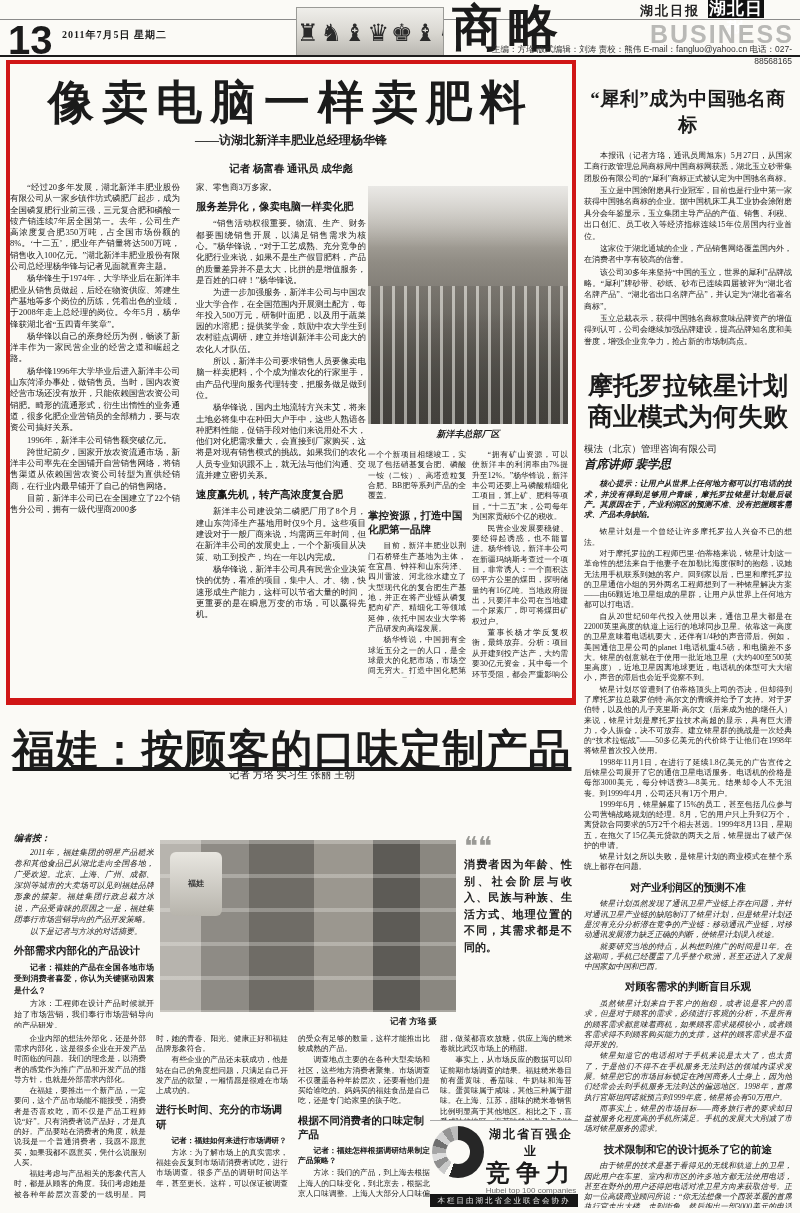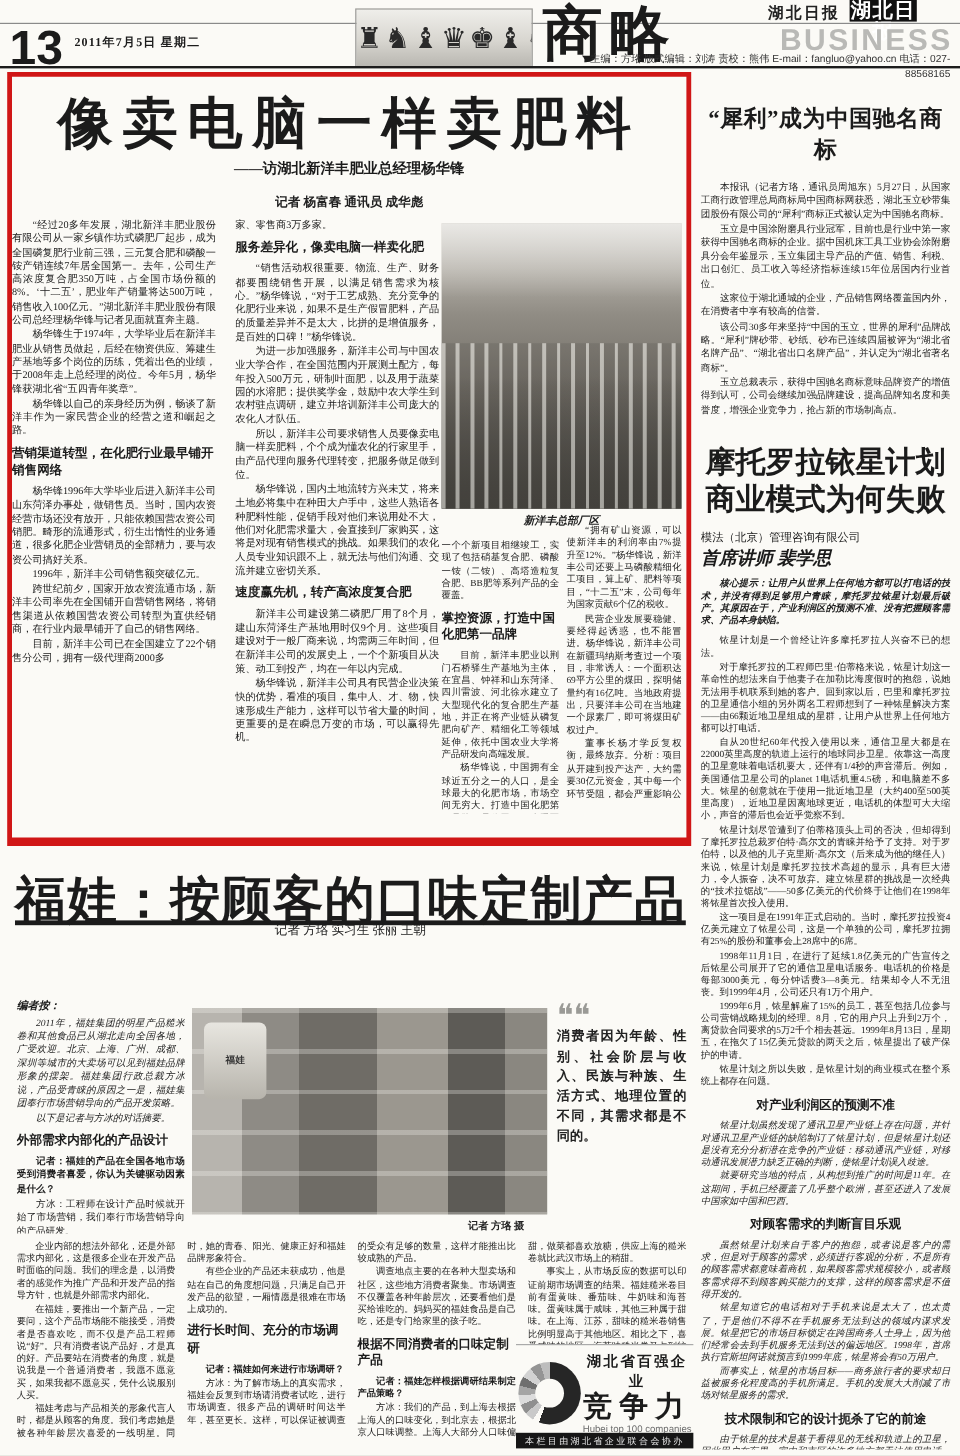--- a/index.html
+++ b/index.html
@@ -26,21 +26,21 @@
 
   
   .mainbox{left:6px;top:60px;width:562px;height:634px;border:4px solid #d01616;border-bottom-width:7px;background:#fbfaf6;}
   .m-title{position:absolute;left:0;top:8px;width:100%;text-align:center;font-size:46px;font-weight:900;letter-spacing:8px;}
   .m-sub{position:absolute;left:0;top:68px;width:100%;text-align:center;font-size:12px;font-weight:700;}
   .m-byline{position:absolute;left:0;top:98px;width:100%;text-align:center;font-size:10.5px;font-weight:700;color:#222;}
   .m-col{position:absolute;font-size:8.5px;line-height:1.33;text-align:justify;overflow:hidden;}
   .m-col1{left:0;top:118px;width:170px;height:498px;}
   .m-col2{left:186px;top:118px;width:170px;height:498px;}
   .m-col3{left:358px;top:386px;width:98px;height:228px;font-size:7.8px;}
-  .m-col4{left:462px;top:373px;width:96px;height:228px;font-size:7.8px;font-family:Liberation Serif, serif;}
+  .m-col4{left:462px;top:386px;width:96px;height:228px;font-size:7.8px;font-family:Liberation Serif, serif;}
   .m-photo{position:absolute;left:358px;top:122px;width:200px;height:238px;
            background:linear-gradient(180deg,#cfccc5 0%,#b3afa7 16%,#908c84 32%,#716d66 58%,#524f4a 100%);
            overflow:hidden;}
   .m-photo .towers{position:absolute;left:0;bottom:0;width:100%;height:58%;
            background:repeating-linear-gradient(90deg,rgba(245,244,238,.55) 0 3px,rgba(60,58,54,.15) 3px 12px),
                       linear-gradient(0deg,#44423d 0%,rgba(68,66,61,0) 80%);}
   .m-photo .haze{position:absolute;left:0;top:0;width:100%;height:26%;
            background:linear-gradient(180deg,rgba(255,255,255,.55),rgba(255,255,255,0));}
   .m-caption{position:absolute;left:358px;top:364px;width:200px;text-align:center;
              font-size:9px;font-weight:700;font-style:italic;color:#222;}
@@ -53,21 +53,21 @@
   .it-q{font-weight:700;text-indent:2em;margin:2px 0;}
   .it-i{font-style:italic;text-indent:2em;margin:0 0 1px;}
   .it-lead{font-style:italic;font-weight:700;text-indent:2em;margin:4px 0 7px;}
 
   
   .sidebar{left:584px;top:60px;width:208px;height:1148px;overflow:hidden;}
   .s1-title{margin-top:26px;text-align:center;font-size:19px;font-weight:900;letter-spacing:0.5px;}
   .s1-body{margin-top:12px;font-size:8px;line-height:1.42;text-align:justify;}
   .s2-title{margin-top:24px;text-align:center;font-size:25px;font-weight:900;line-height:1.22;}
   .s2-org{margin-top:10px;font-size:9.5px;line-height:1.5;}
-  .s2-lect{font-size:15px;font-weight:700;font-style:italic;}
+  .s2-lect{font-size:12px;font-weight:700;font-style:italic;}
   .s2-flow{margin-top:6px;font-size:7.8px;line-height:1.32;text-align:justify;}
 
   
   .fuwa{left:6px;top:700px;width:572px;height:513px;overflow:hidden;}
   .f-title{position:absolute;left:0;top:22px;width:100%;text-align:center;font-size:42px;font-weight:900;letter-spacing:1px;text-decoration:underline;}
   .f-byline{position:absolute;left:0;top:68px;width:100%;text-align:center;font-size:10.5px;color:#222;}
   .f-note{position:absolute;left:8px;top:132px;width:140px;height:196px;overflow:hidden;
           font-size:8px;line-height:1.4;text-align:justify;}
   .f-note-label{font-weight:800;font-style:italic;font-size:9px;margin-bottom:2px;}
   .f-photo{position:absolute;left:154px;top:140px;width:296px;height:172px;overflow:hidden;
@@ -80,21 +80,21 @@
   .f-caption{position:absolute;left:384px;top:316px;width:120px;font-size:8.5px;font-weight:700;color:#222;}
   .f-quote{position:absolute;left:458px;top:134px;width:108px;}
   .f-quote .qmark{font-size:26px;color:#9a9a96;line-height:1;height:22px;}
   .f-quote .qtext{font-size:11px;font-weight:800;line-height:1.5;text-align:justify;color:#222;}
   .f-flow{position:absolute;left:8px;top:334px;width:558px;height:172px;overflow:hidden;
           column-count:4;column-gap:10px;font-size:7.7px;line-height:1.33;text-align:justify;}
 
   
   .logobox{position:absolute;left:424px;top:420px;width:148px;height:86px;background:#fbfaf6;
            border-top:1px solid #aaa;}
-  .logo-row{display:flex;align-items:center;padding-top:5px;}
+  .logo-row{display:flex;padding-top:5px;}
   .logo-pie{position:relative;width:52px;height:52px;border-radius:50%;margin-left:2px;flex:0 0 auto;
             background:conic-gradient(#262626 0 200deg,#fbfaf6 200deg 212deg,#c9c9c9 212deg 230deg,#8f8f8f 230deg 248deg,#dcdcdc 248deg 266deg,#a5a5a5 266deg 284deg,#6f6f6f 284deg 302deg,#d2d2d2 302deg 322deg,#949494 322deg 342deg,#bdbdbd 342deg 360deg);}
   .logo-pie::after{content:"";position:absolute;left:14px;top:14px;width:24px;height:24px;border-radius:50%;background:#fbfaf6;}
   .logo-txt{flex:1;text-align:center;}
   .logo-t1{font-size:12px;font-weight:800;letter-spacing:2px;}
   .logo-t2{font-size:24px;font-weight:900;letter-spacing:6px;line-height:1.1;}
   .logo-t3{font-family:"Liberation Sans",sans-serif;font-size:8px;color:#6b6b6b;}
   .logo-bar{position:absolute;left:0;bottom:0;width:100%;height:13px;background:#161616;color:#e8e8e8;
             font-size:7.5px;text-align:center;line-height:13px;letter-spacing:2px;}
 </style>
@@ -116,21 +116,20 @@
 
   <div class="abs mainbox">
     <div class="m-title">像卖电脑一样卖肥料</div>
     <div class="m-sub">——访湖北新洋丰肥业总经理杨华锋</div>
     <div class="m-byline">记者 杨富春 通讯员 成华彪</div>
 
     <div class="m-col m-col1">
         <div class="it-p">“经过20多年发展，湖北新洋丰肥业股份有限公司从一家乡镇作坊式磷肥厂起步，成为全国磷复肥行业前三强，三元复合肥和磷酸一铵产销连续7年居全国第一。去年，公司生产高浓度复合肥350万吨，占全国市场份额的8%。‘十二五’，肥业年产销量将达500万吨，销售收入100亿元。”湖北新洋丰肥业股份有限公司总经理杨华锋与记者见面就直奔主题。</div>
         <div class="it-p">杨华锋生于1974年，大学毕业后在新洋丰肥业从销售员做起，后经在物资供应、筹建生产基地等多个岗位的历练，凭着出色的业绩，于2008年走上总经理的岗位。今年5月，杨华锋获湖北省“五四青年奖章”。</div>
         <div class="it-p">杨华锋以自己的亲身经历为例，畅谈了新洋丰作为一家民营企业的经营之道和崛起之路。</div>
-        <div class="it-h">营销渠道转型，在化肥行业最早铺开销售网络</div>
         <div class="it-p">杨华锋1996年大学毕业后进入新洋丰公司山东菏泽办事处，做销售员。当时，国内农资经营市场还没有放开，只能依赖国营农资公司销肥。畸形的流通形式，衍生出惰性的业务通道，很多化肥企业营销员的全部精力，要与农资公司搞好关系。</div>
         <div class="it-p">1996年，新洋丰公司销售额突破亿元。</div>
         <div class="it-p">跨世纪前夕，国家开放农资流通市场，新洋丰公司率先在全国铺开自营销售网络，将销售渠道从依赖国营农资公司转型为直供经销商，在行业内最早铺开了自己的销售网络。</div>
         <div class="it-p">目前，新洋丰公司已在全国建立了22个销售分公司，拥有一级代理商2000多</div>
       </div>
     <div class="m-col m-col2">
         <div class="it-cont">家、零售商3万多家。</div>
         <div class="it-h">服务差异化，像卖电脑一样卖化肥</div>
         <div class="it-p">“销售活动权很重要。物流、生产、财务都要围绕销售开展，以满足销售需求为核心。”杨华锋说，“对于工艺成熟、充分竞争的化肥行业来说，如果不是生产假冒肥料，产品的质量差异并不是太大，比拼的是增值服务，是百姓的口碑！”杨华锋说。</div>
         <div class="it-p">为进一步加强服务，新洋丰公司与中国农业大学合作，在全国范围内开展测土配方，每年投入500万元，研制叶面肥，以及用于蔬菜园的水溶肥；提供奖学金，鼓励中农大学生到农村驻点调研，建立并培训新洋丰公司庞大的农化人才队伍。</div>
@@ -175,21 +174,20 @@
       <div>商业模式为何失败</div>
     </div>
     <div class="s2-org">模法（北京）管理咨询有限公司</div>
     <div class="s2-lect">首席讲师 裴学思</div>
     <div class="s2-flow">
         <div class="it-lead">核心提示：让用户从世界上任何地方都可以打电话的技术，并没有得到足够用户青睐，摩托罗拉铱星计划最后破产。其原因在于，产业利润区的预测不准、没有把握顾客需求、产品本身缺陷。</div>
         <div class="it-p">铱星计划是一个曾经让许多摩托罗拉人兴奋不已的想法。</div>
         <div class="it-p">对于摩托罗拉的工程师巴里·伯蒂格来说，铱星计划这一革命性的想法来自于他妻子在加勒比海度假时的抱怨，说她无法用手机联系到她的客户。回到家以后，巴里和摩托罗拉的卫星通信小组的另外两名工程师想到了一种铱星解决方案——由66颗近地卫星组成的星群，让用户从世界上任何地方都可以打电话。</div>
         <div class="it-p">自从20世纪60年代投入使用以来，通信卫星大都是在22000英里高度的轨道上运行的地球同步卫星。依靠这一高度的卫星意味着电话机要大，还伴有1/4秒的声音滞后。例如，美国通信卫星公司的planet 1电话机重4.5磅，和电脑差不多大。铱星的创意就在于使用一批近地卫星（大约400至500英里高度），近地卫星因离地球更近，电话机的体型可大大缩小，声音的滞后也会近乎觉察不到。</div>
         <div class="it-p">铱星计划尽管遭到了伯蒂格顶头上司的否决，但却得到了摩托罗拉总裁罗伯特·高尔文的青睐并给予了支持。对于罗伯特，以及他的儿子克里斯·高尔文（后来成为他的继任人）来说，铱星计划是摩托罗拉技术高超的显示，具有巨大潜力，令人振奋，决不可放弃。建立铱星群的挑战是一次经典的“技术拉锯战”——50多亿美元的代价终于让他们在1998年将铱星首次投入使用。</div>
-        <div class="it-p">这一项目是在1991年正式启动的。当时，摩托罗拉投资4亿美元建立了铱星公司，这是一个单独的公司，摩托罗拉拥有25%的股份和董事会上28席中的6席。</div>
         <div class="it-p">1998年11月1日，在进行了延续1.8亿美元的广告宣传之后铱星公司展开了它的通信卫星电话服务。电话机的价格是每部3000美元，每分钟话费3—8美元。结果却令人不无沮丧。到1999年4月，公司还只有1万个用户。</div>
         <div class="it-p">1999年6月，铱星解雇了15%的员工，甚至包括几位参与公司营销战略规划的经理。8月，它的用户只上升到2万个，离贷款合同要求的5万2千个相去甚远。1999年8月13日，星期五，在拖欠了15亿美元贷款的两天之后，铱星提出了破产保护的申请。</div>
         <div class="it-p">铱星计划之所以失败，是铱星计划的商业模式在整个系统上都存在问题。</div>
         <div class="it-hc">对产业利润区的预测不准</div>
         <div class="it-i">铱星计划虽然发现了通讯卫星产业链上存在问题，并针对通讯卫星产业链的缺陷制订了铱星计划，但是铱星计划还是没有充分分析潜在竞争的产业链：移动通讯产业链，对移动通讯发展潜力缺乏正确的判断，使铱星计划误入歧途。</div>
         <div class="it-i">就要研究当地的特点，从构想到推广的时间是11年。在这期间，手机已经覆盖了几乎整个欧洲，甚至还进入了发展中国家如中国和巴西。</div>
         <div class="it-hc">对顾客需求的判断盲目乐观</div>
         <div class="it-i">虽然铱星计划来自于客户的抱怨，或者说是客户的需求，但是对于顾客的需求，必须进行客观的分析，不是所有的顾客需求都意味着商机，如果顾客需求规模较小，或者顾客需求得不到顾客购买能力的支撑，这样的顾客需求是不值得开发的。</div>
         <div class="it-i">铱星知道它的电话相对于手机来说是太大了，也太贵了，于是他们不得不在手机服务无法到达的领域内谋求发展。铱星把它的市场目标锁定在跨国商务人士身上，因为他们经常会去到手机服务无法到达的偏远地区。1998年，首席执行官斯坦阿诺就预言到1999年底，铱星将会有50万用户。</div>
         <div class="it-i">而事实上，铱星的市场目标——商务旅行者的要求却日益被服务化程度高的手机所满足。手机的发展大大削减了市场对铱星服务的需求。</div>

